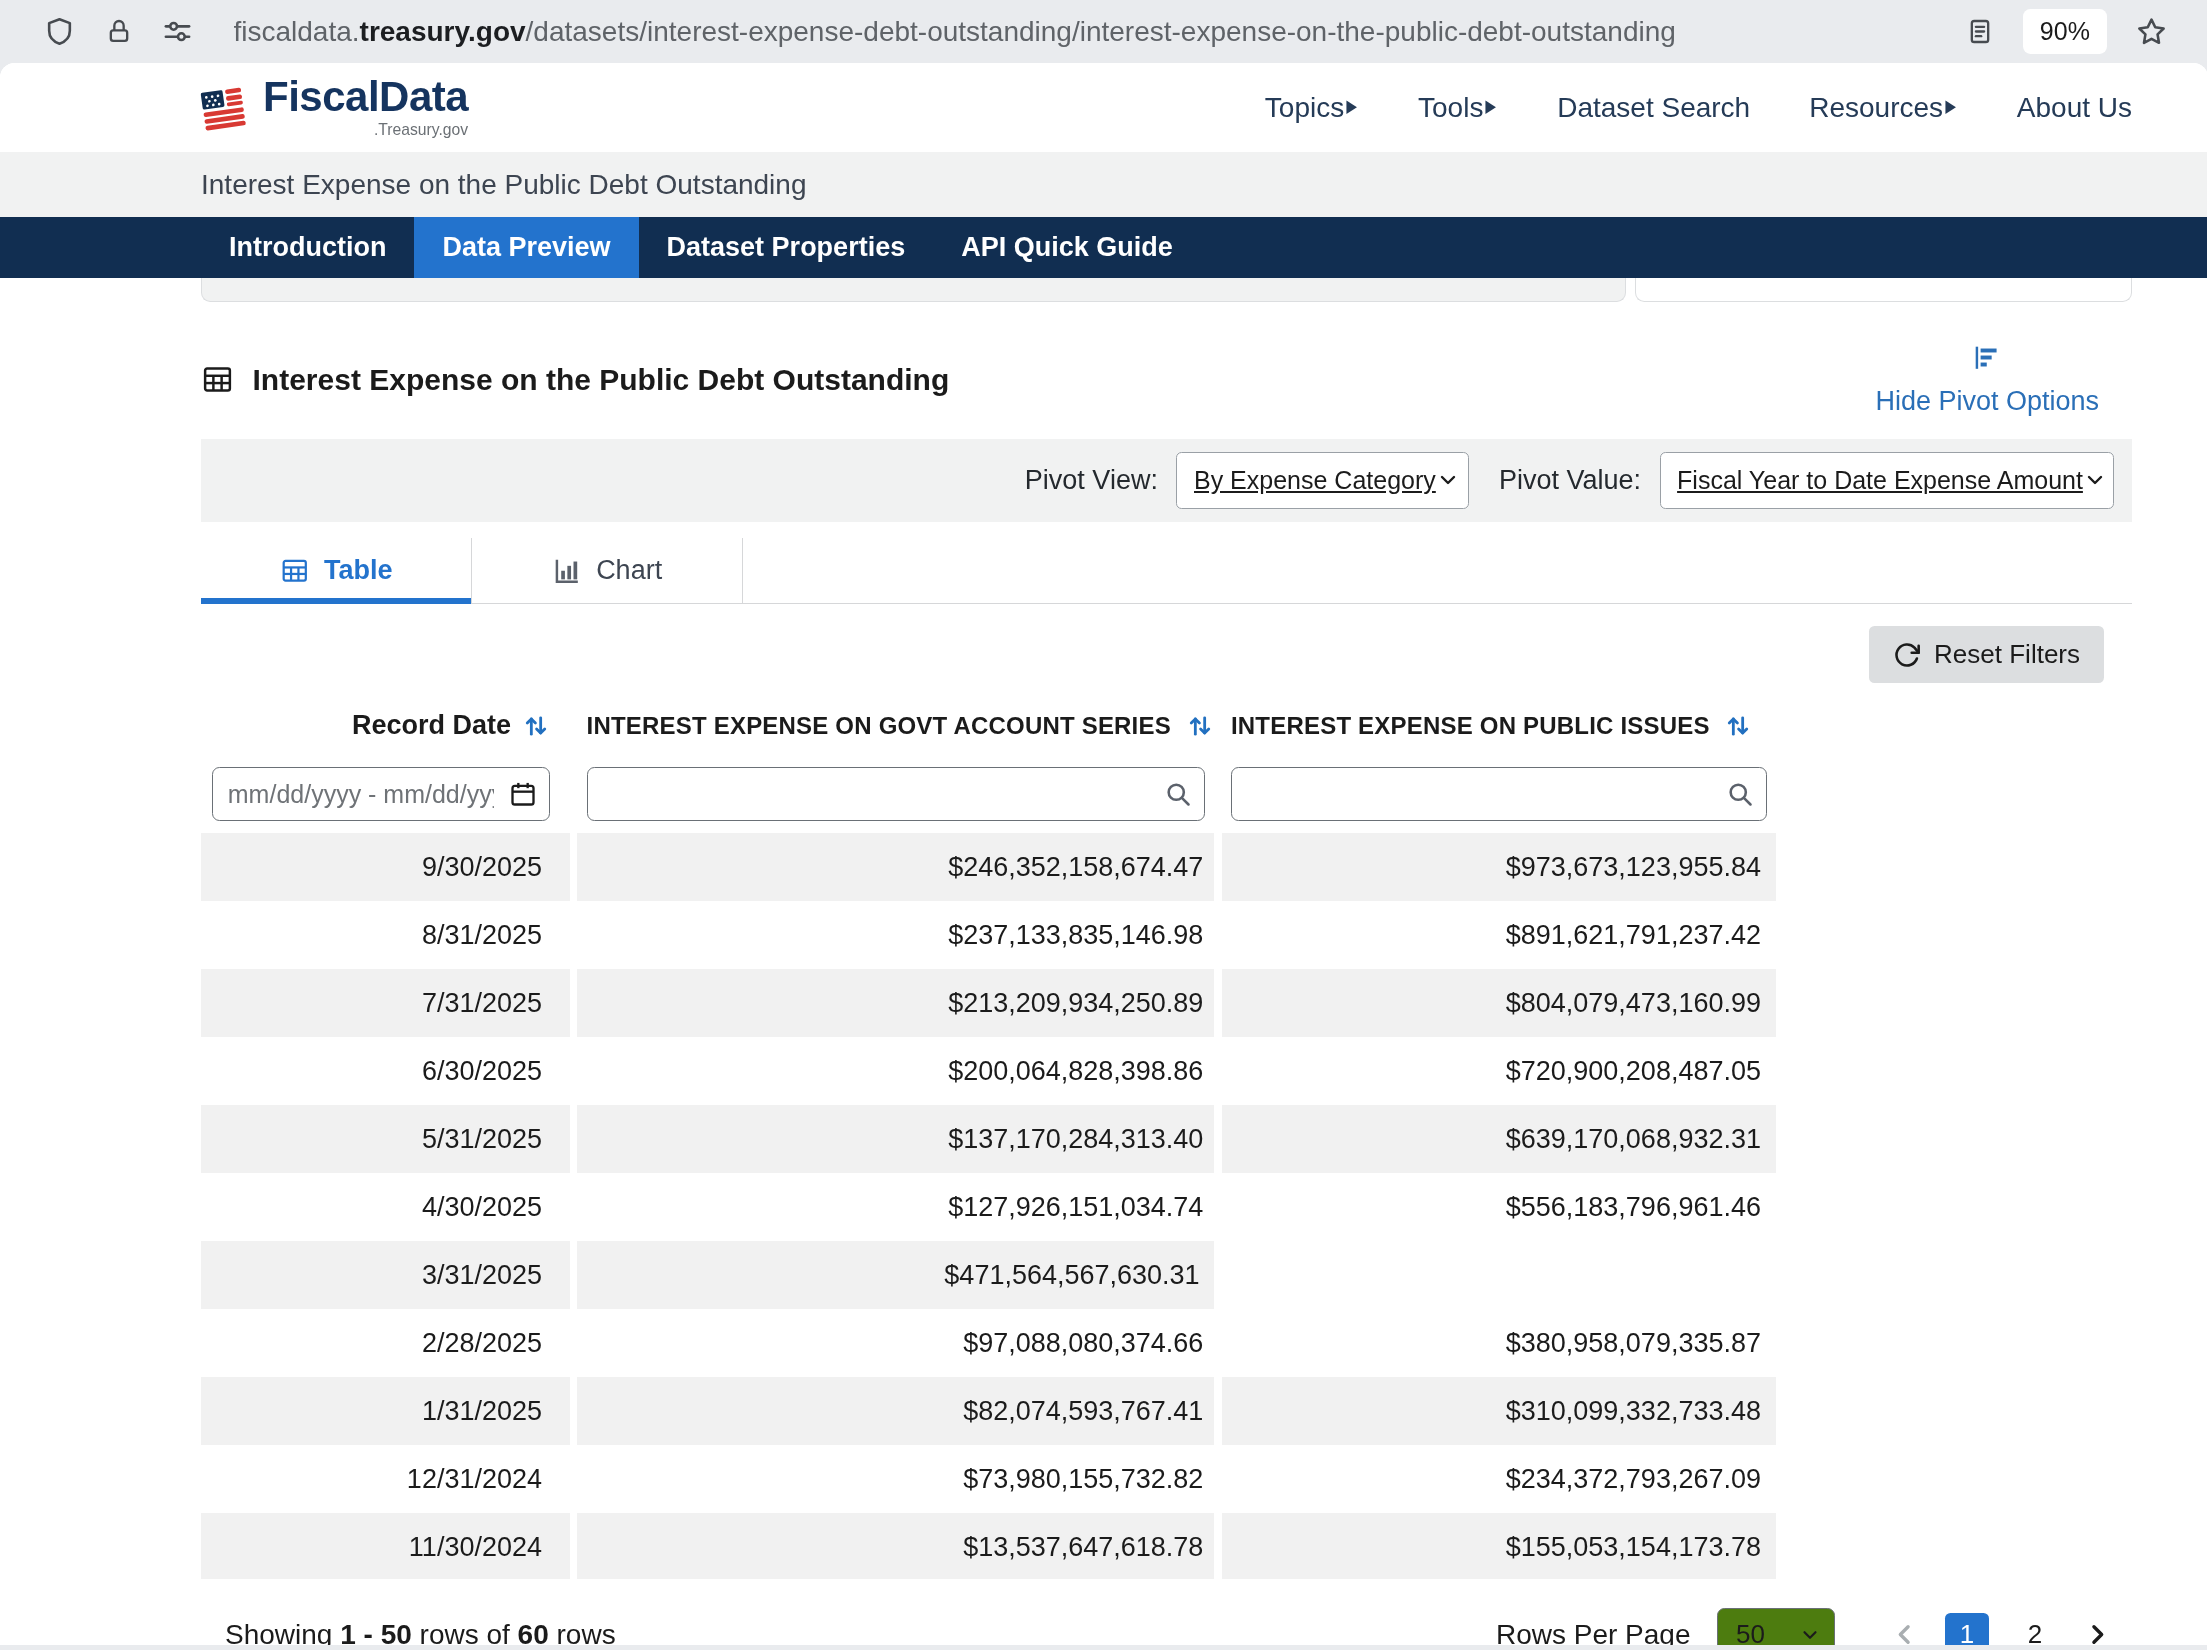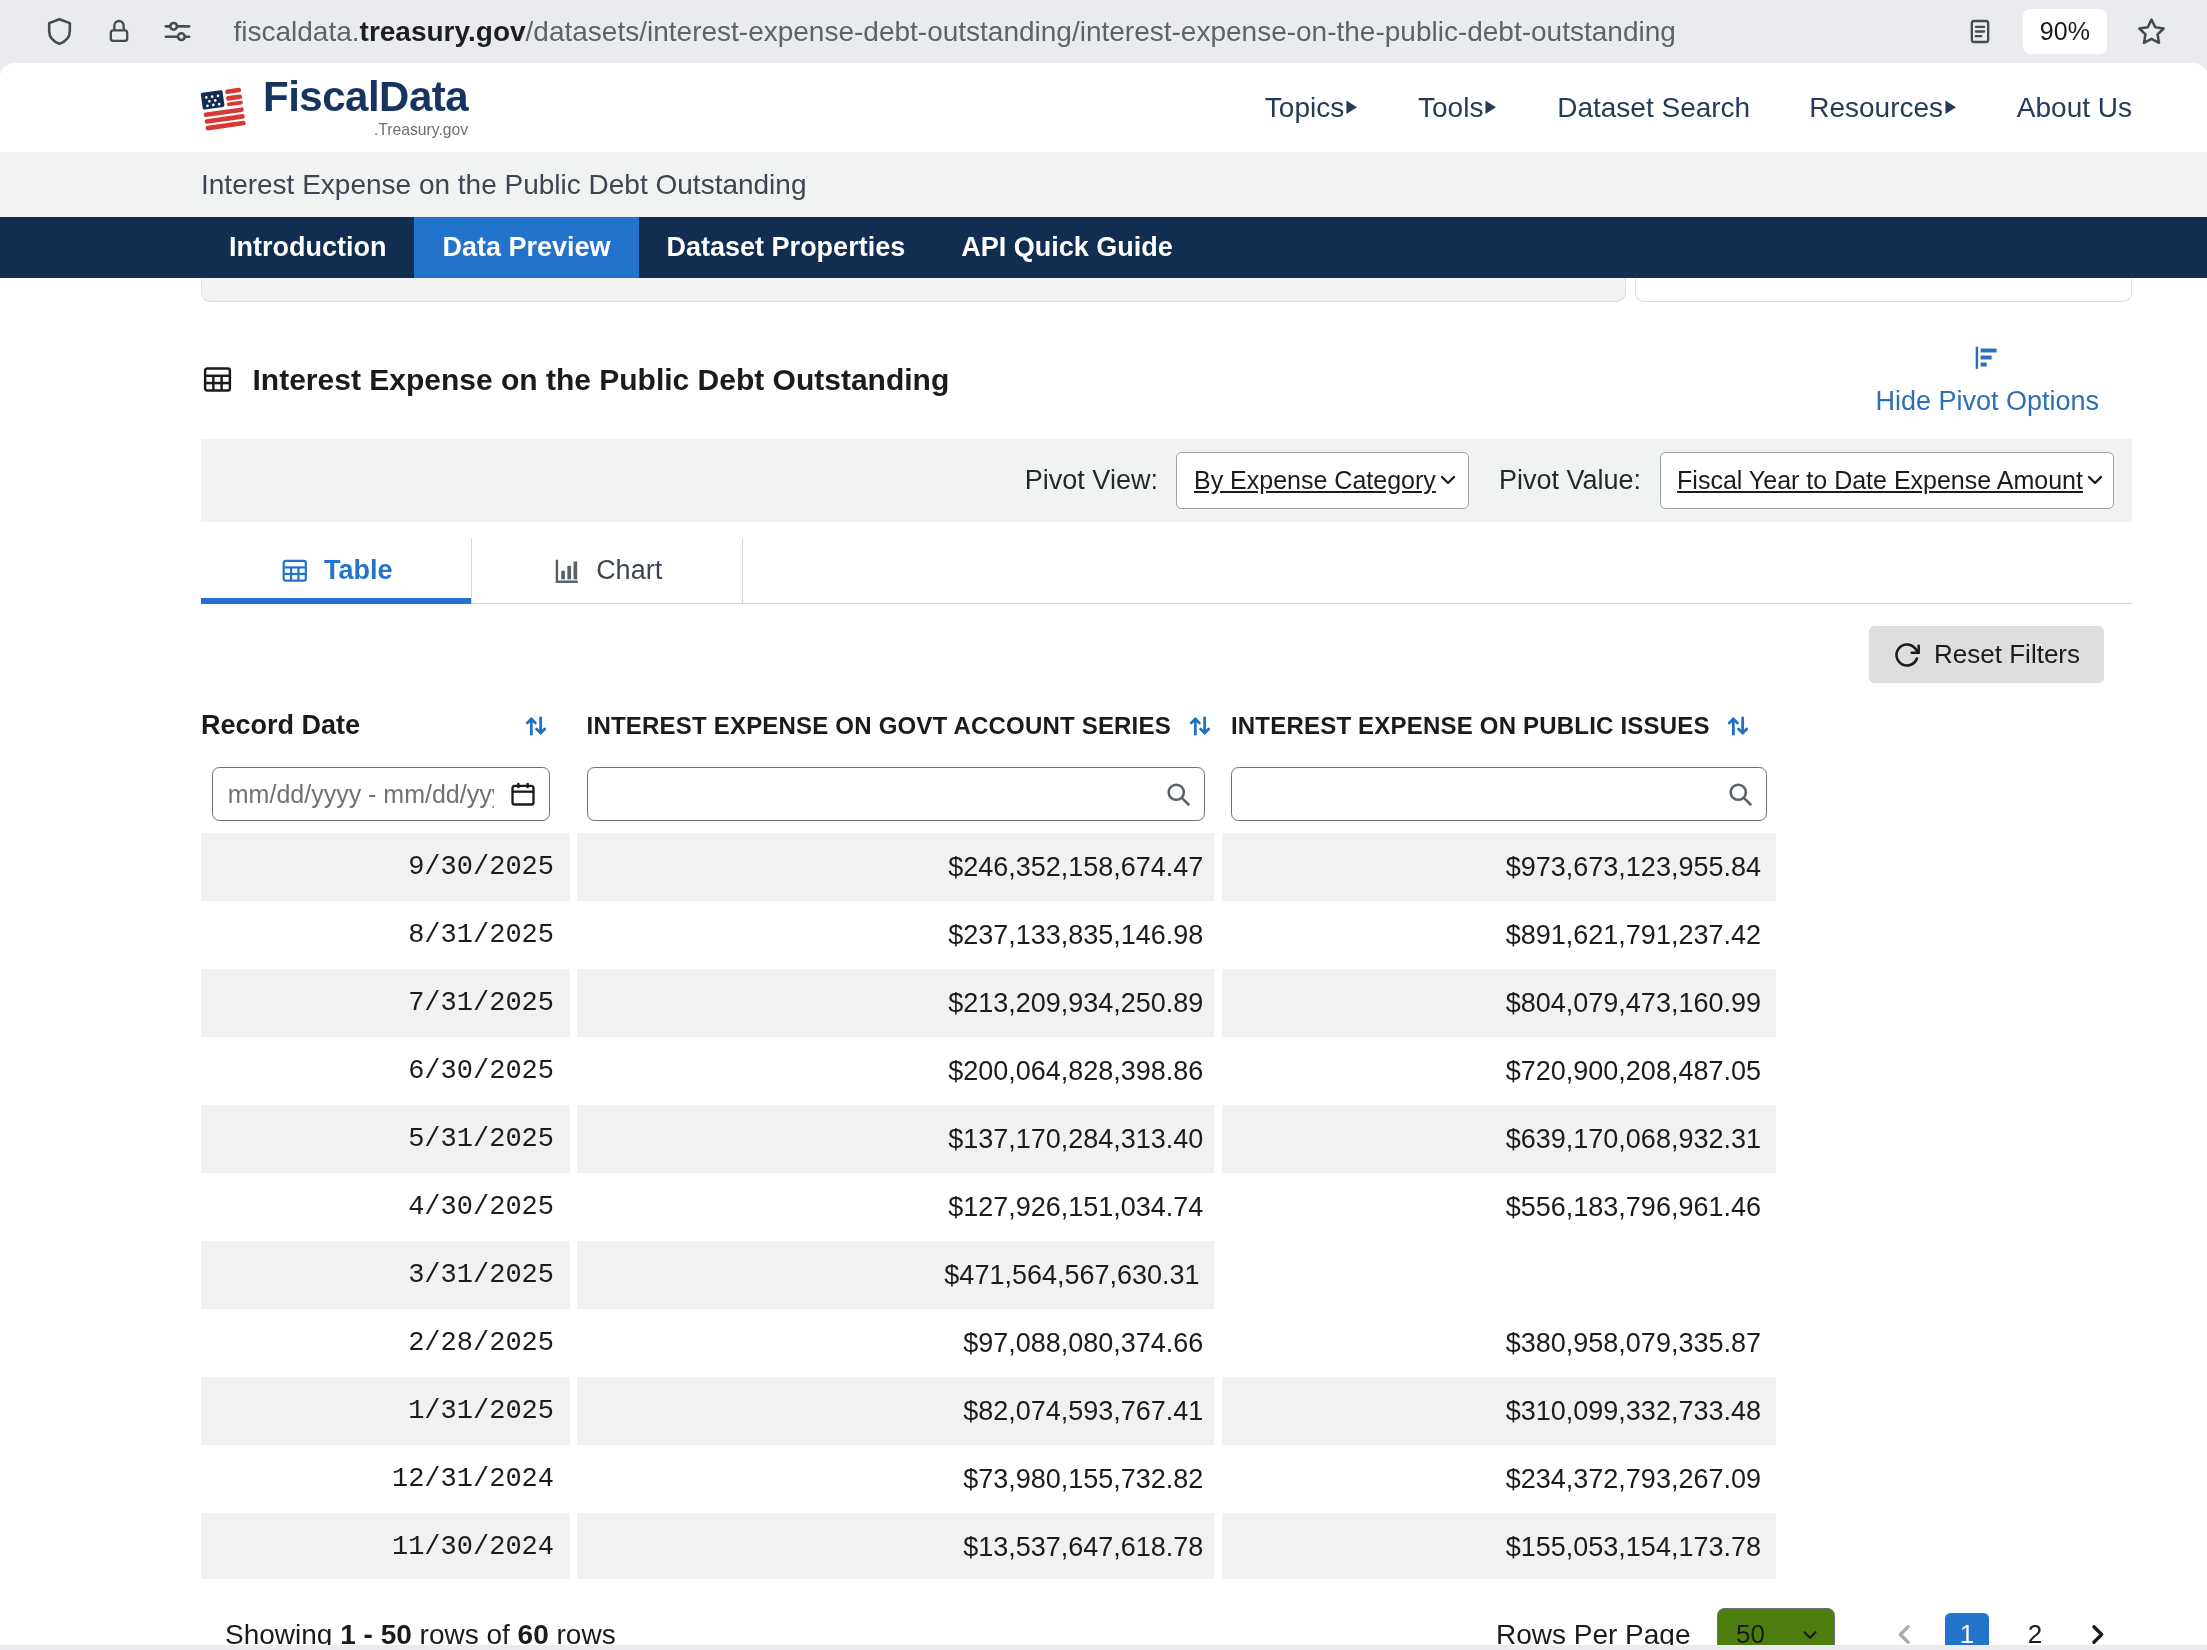--- a/index.html
+++ b/index.html
@@ -55,36 +55,36 @@
   .view-tab { width:271px; display:flex; align-items:center; justify-content:center; gap:14.8px; font-size:27px; color:#3d4551; border-right:0.9px solid #d6d7d9; cursor:pointer; position:relative; }
   .view-tab.active { color:#2373cd; font-weight:700; }
   .view-tab.active::after { content:""; position:absolute; left:0; right:0; bottom:-0.9px; height:5.5px; background:#2373cd; }
 
   .reset-row { display:flex; justify-content:flex-end; padding:22px 28px 13px 0; }
   .reset-btn { height:57px; display:flex; align-items:center; gap:13px; padding:0 24px; background:#dcdee0; border:none; border-radius:5.5px; font-size:26px; color:#1b1b1b; font-family:inherit; cursor:pointer; }
 
   .grid { display:grid; grid-template-columns:369px 637px 554px; column-gap:7.4px; width:1575px; }
   .header-row { height:59px; align-items:center; }
   .h-cell { display:flex; align-items:center; color:#1b1b1b; }
-  .h-cell.c1 { justify-content:space-between; padding-right:20px; gap:11px; font-size:27px; font-weight:700; }
+  .h-cell.c1 { justify-content:flex-end; padding-right:20px; gap:11px; font-size:27px; font-weight:700; }
   .h-cell.c2, .h-cell.c3 { padding-left:9.2px; gap:14.8px; font-size:24px; font-weight:700; letter-spacing:0.2px; white-space:nowrap; }
   .sort-icon { flex:0 0 auto; cursor:pointer; }
 
   .filter-row { height:78px; align-items:center; }
   .f-cell { position:relative; padding:0 9.2px; }
   .f-cell.c1 { padding:0 20px 0 11px; }
   .filter-box { position:relative; }
   .filter-box input { width:100%; height:54px; border:1.8px solid #6a7076; border-radius:7.4px; font-size:25px; font-family:inherit; padding:0 55px 0 14.8px; color:#1b1b1b; background:#fff; }
   .filter-box input::placeholder { color:#6f7377; }
   .filter-box .box-icon { position:absolute; right:13px; top:50%; transform:translateY(-50%); cursor:pointer; }
 
   .rows-clip { height:746px; overflow:hidden; }
   .data-row { height:68px; }
   .data-row .cell { display:flex; align-items:center; justify-content:flex-end; font-size:27px; color:#1b1b1b; }
-  .cell.c1 { padding-right:16px;font-family:Liberation Mono, monospace; }
+  .cell.c1 { padding-right:28px; }
   .cell.c2 { padding-right:11px; }
   .cell.c3 { padding-right:14.8px; }
   .data-row:nth-child(odd) .cell { background:#f1f1f1; }
 
   .table-footer { display:flex; align-items:center; margin-top:28px; padding:0 20px 0 24px; height:55px; }
   .showing { font-size:28px; color:#1b1b1b; }
   .footer-right { margin-left:auto; display:flex; align-items:center; gap:26px; }
   .rpp-label { font-size:28px; color:#1b1b1b; }
   .rpp-select { width:118px; height:54px; border:1.8px solid #6a7076; border-radius:7.4px; display:flex; align-items:center; justify-content:space-between; padding:0 13px 0 18.5px; font-size:26px; cursor:pointer; background:#4d7c0f; }
   .pager { display:flex; align-items:center; gap:24px; margin-left:29.5px; }

